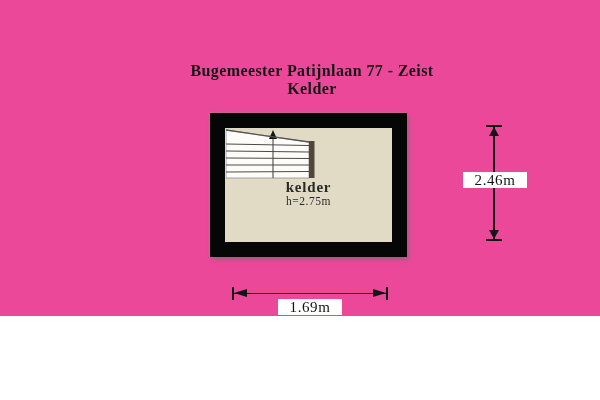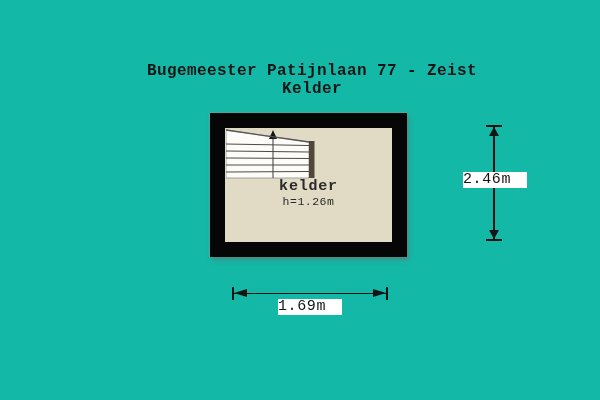--- a/index.html
+++ b/index.html
@@ -1,35 +1,35 @@
 <!DOCTYPE html>
 <html><head>
 <meta charset="utf-8">
 <style>
   html,body{margin:0;padding:0;background:#ffffff;}
   .canvas{
-    position:relative;width:600px;height:400px;background:#14b8a6;overflow:hidden;
-    font-family:Liberation Mono, monospace;color:#111;
+    position:relative;width:600px;height:316px;background:#ec4899;overflow:hidden;
+    font-family:Liberation Serif, serif;color:#111;
   }
   
   .title-block{position:absolute;left:12px;top:62px;width:600px;text-align:center;}
   .title-line{font-size:16px;font-weight:bold;line-height:18px;letter-spacing:.4px;color:#161616;}
   
   .plan{
     position:absolute;left:210px;top:113px;width:197px;height:144px;background:#060606;
     box-shadow:2px 3px 4px rgba(110,110,110,.55), -1px -1px 2px rgba(160,160,160,.4);
   }
   .room{position:absolute;left:15px;top:15px;right:15px;bottom:15px;background:#e1dac4;}
   .stairs{position:absolute;left:1px;top:0;}
   .room-label{position:absolute;left:0;top:51px;width:100%;text-align:center;}
   .room-name{font-size:15px;font-weight:bold;letter-spacing:.8px;color:#2a2a2a;line-height:16px;}
   .room-height{font-size:11.5px;letter-spacing:.5px;color:#2a2a2a;line-height:13px;}
   
   .dim-label{
-    position:absolute;background:#ffffff;font-size:15px;
+    position:absolute;background:#ffffff;text-align:center;font-size:15px;
     letter-spacing:.6px;color:#141414;line-height:16px;z-index:3;
   }
   .cap{position:absolute;background:#141414;}
   .dim-line{position:absolute;background:#141414;}
   
   .vdim{position:absolute;left:486px;top:125px;width:16px;height:116px;}
   .vdim .cap-top{left:0;top:0;width:16px;height:2px;}
   .vdim .cap-bottom{left:0;bottom:0;width:16px;height:2px;}
   .vdim .line{left:7.4px;top:2px;width:1.3px;height:112px;}
   .arrow-up{position:absolute;left:3px;top:2px;width:0;height:0;
@@ -70,21 +70,21 @@
         <line x1="0" y1="37" x2="83" y2="37" stroke="#4a4a4a" stroke-width="1"></line>
         <line x1="0" y1="44" x2="83" y2="43.5" stroke="#4a4a4a" stroke-width="1"></line>
         <line x1="47" y1="9" x2="47" y2="50" stroke="#4a4a4a" stroke-width="1.1"></line>
         <polygon points="47,2 43,11 51,11" fill="#141414"></polygon>
         <line x1="0" y1="2" x2="83" y2="14" stroke="#555" stroke-width="1.3"></line>
         <rect x="83" y="13" width="5.5" height="37" fill="#4f4837"></rect>
       </svg>
 
       <div class="room-label">
         <div class="room-name">kelder</div>
-        <div class="room-height">h=1.26m</div>
+        <div class="room-height">h=2.75m</div>
       </div>
 
     </div>
   </div>
 
   <div class="vdim">
     <div class="cap cap-top"></div>
     <div class="arrow-up"></div>
     <div class="dim-line line"></div>
     <div class="arrow-down"></div>

